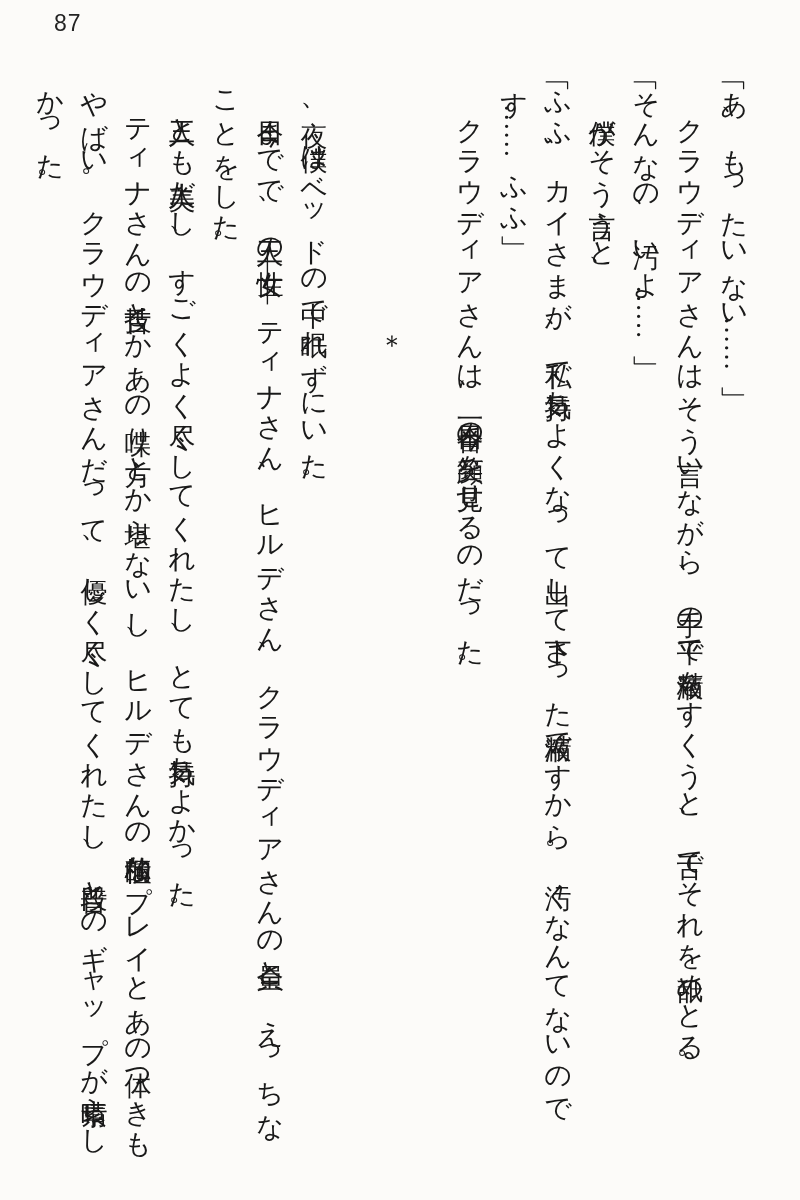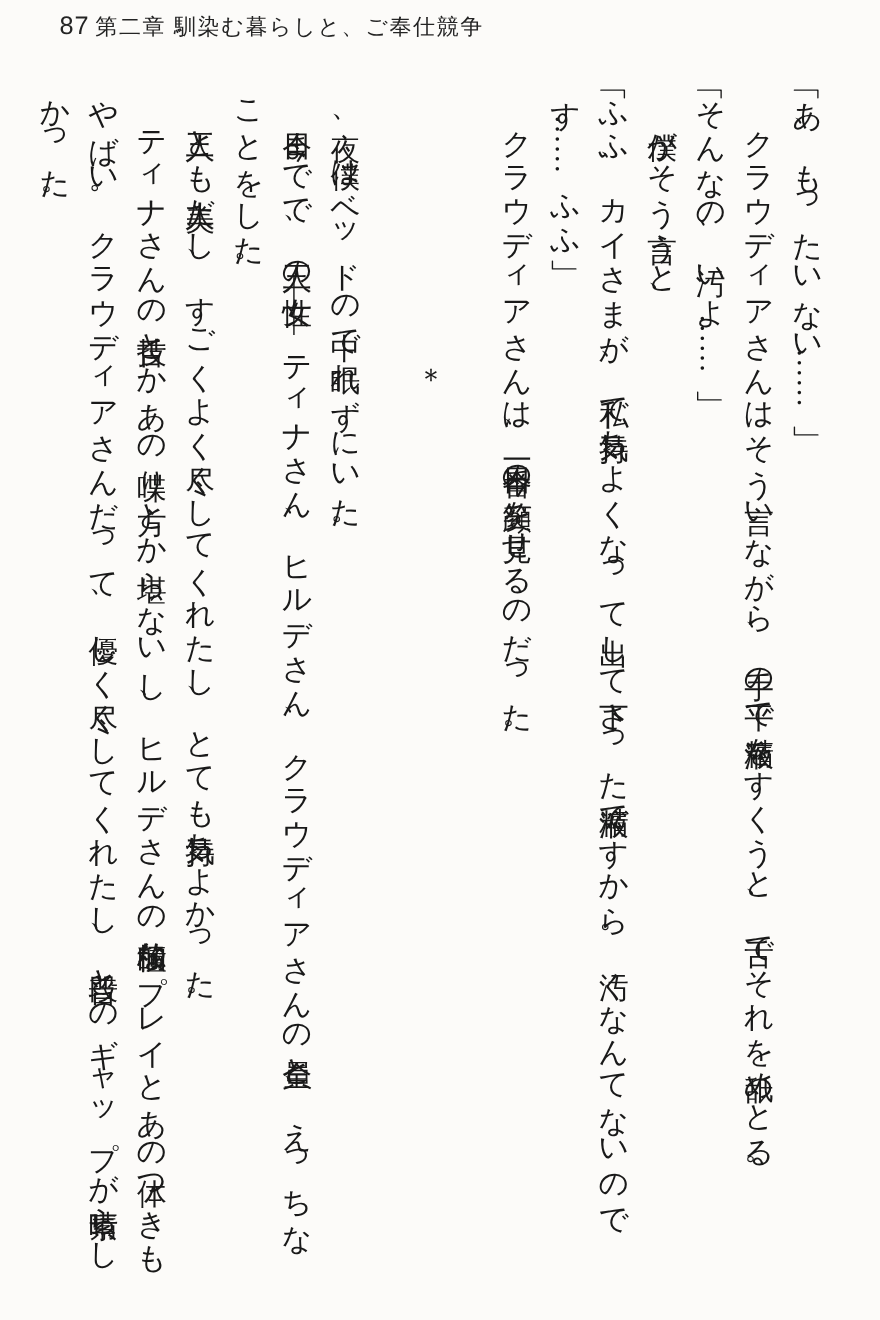--- a/index.html
+++ b/index.html
@@ -14,21 +14,21 @@
     font-family: "Liberation Serif", "DejaVu Serif", serif;
   }
 
   
   .page-header {
     position: absolute;
     top: 10px;
     left: 54px;
     display: flex;
     align-items: baseline;
-    gap: 5px;
+    gap: 22px;
     color: #242424;
     font-family: "Liberation Sans", "DejaVu Sans", sans-serif;
     white-space: nowrap;
   }
   .page-number {
     font-size: 23px;
     letter-spacing: 1px;
   }
   .chapter-title {
     font-size: 20px;
@@ -56,21 +56,20 @@
   .para.separator {
     text-indent: 9em;      
     margin-block: 34px;    
   }
 </style>
 </head>
 <body>
 
 <header class="page-header">
   <span class="page-number">87</span>
-  <span class="chapter-title">第二章 馴染む暮らしと、ご奉仕競争</span>
 </header>
 
 <main class="text-block">
   <p class="para dialogue">「あ、もったいない……」</p>
   <p class="para narrative">クラウディアさんはそう言いながら、手の平で精液をすくうと、舌でそれを舐めとる。</p>
   <p class="para dialogue">「そんなの、汚いよ……」</p>
   <p class="para narrative">僕がそう言うと、</p>
   <p class="para dialogue">「ふふ、カイさまが、私で気持ちよくなって出して下さった精液ですから。汚くなんてないのです……ふふ」</p>
   <p class="para narrative">クラウディアさんは、今日一番の笑顔を見せるのだった。</p>
   <p class="para separator">＊</p>

